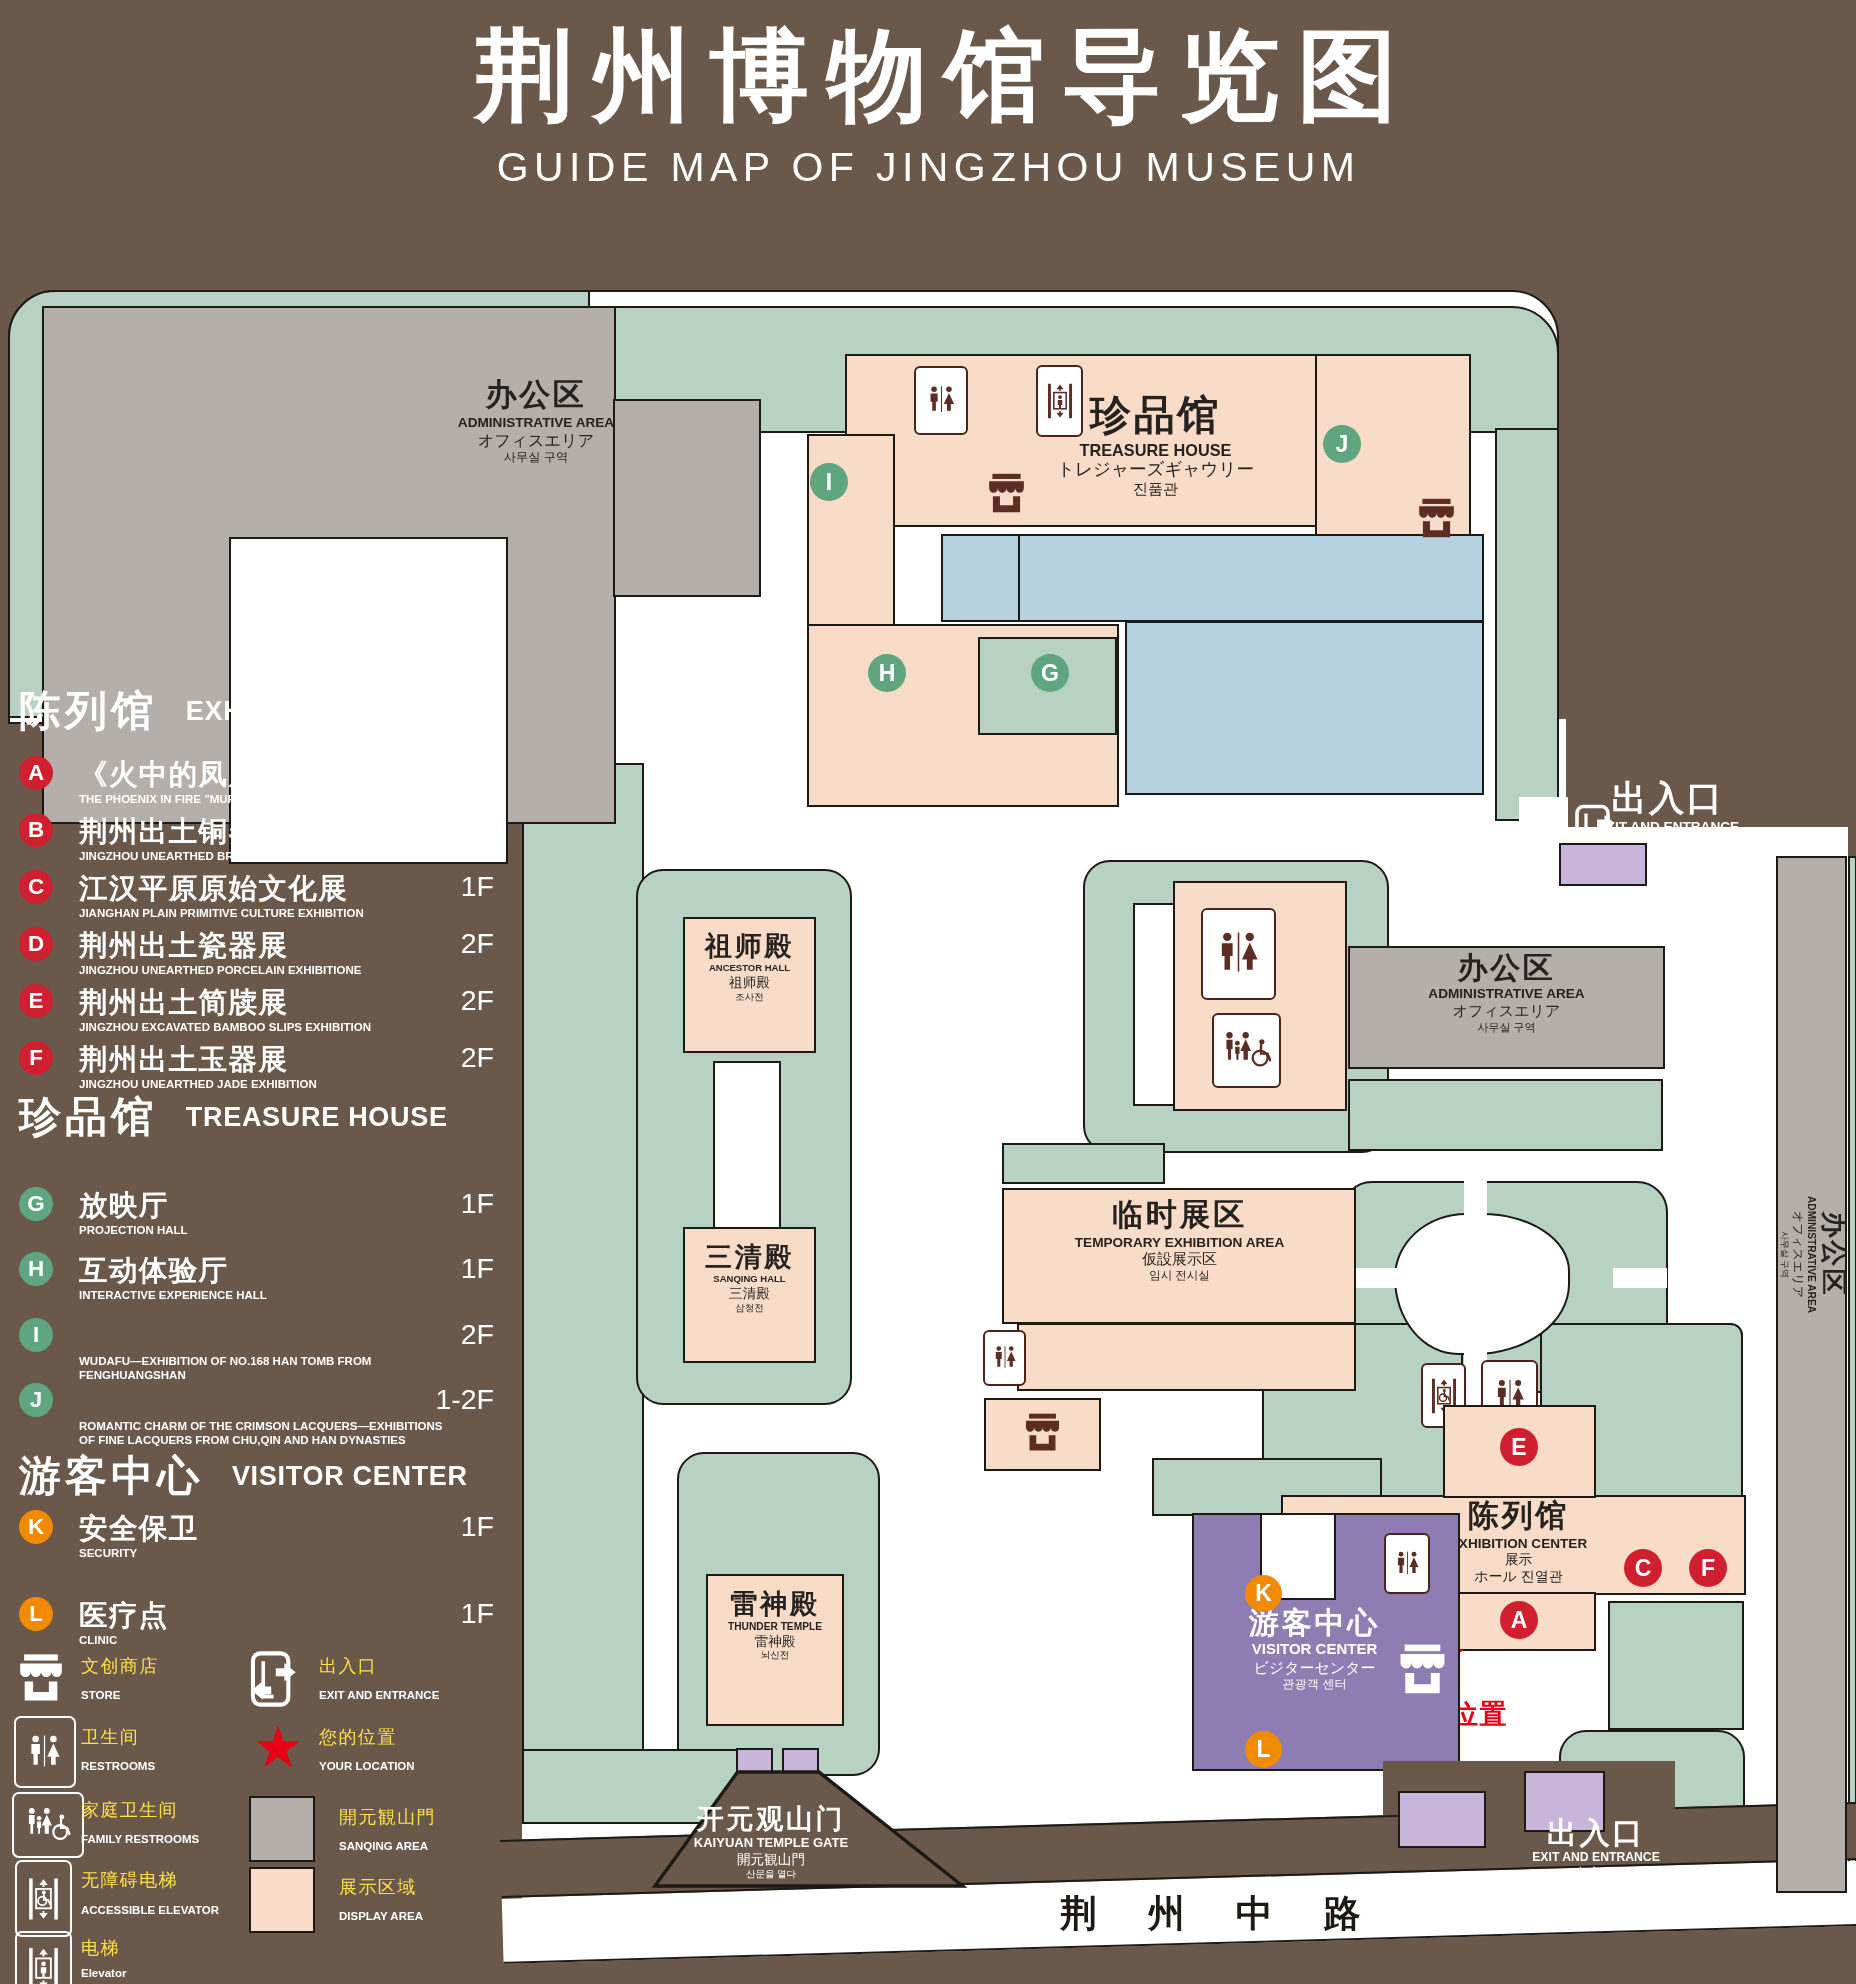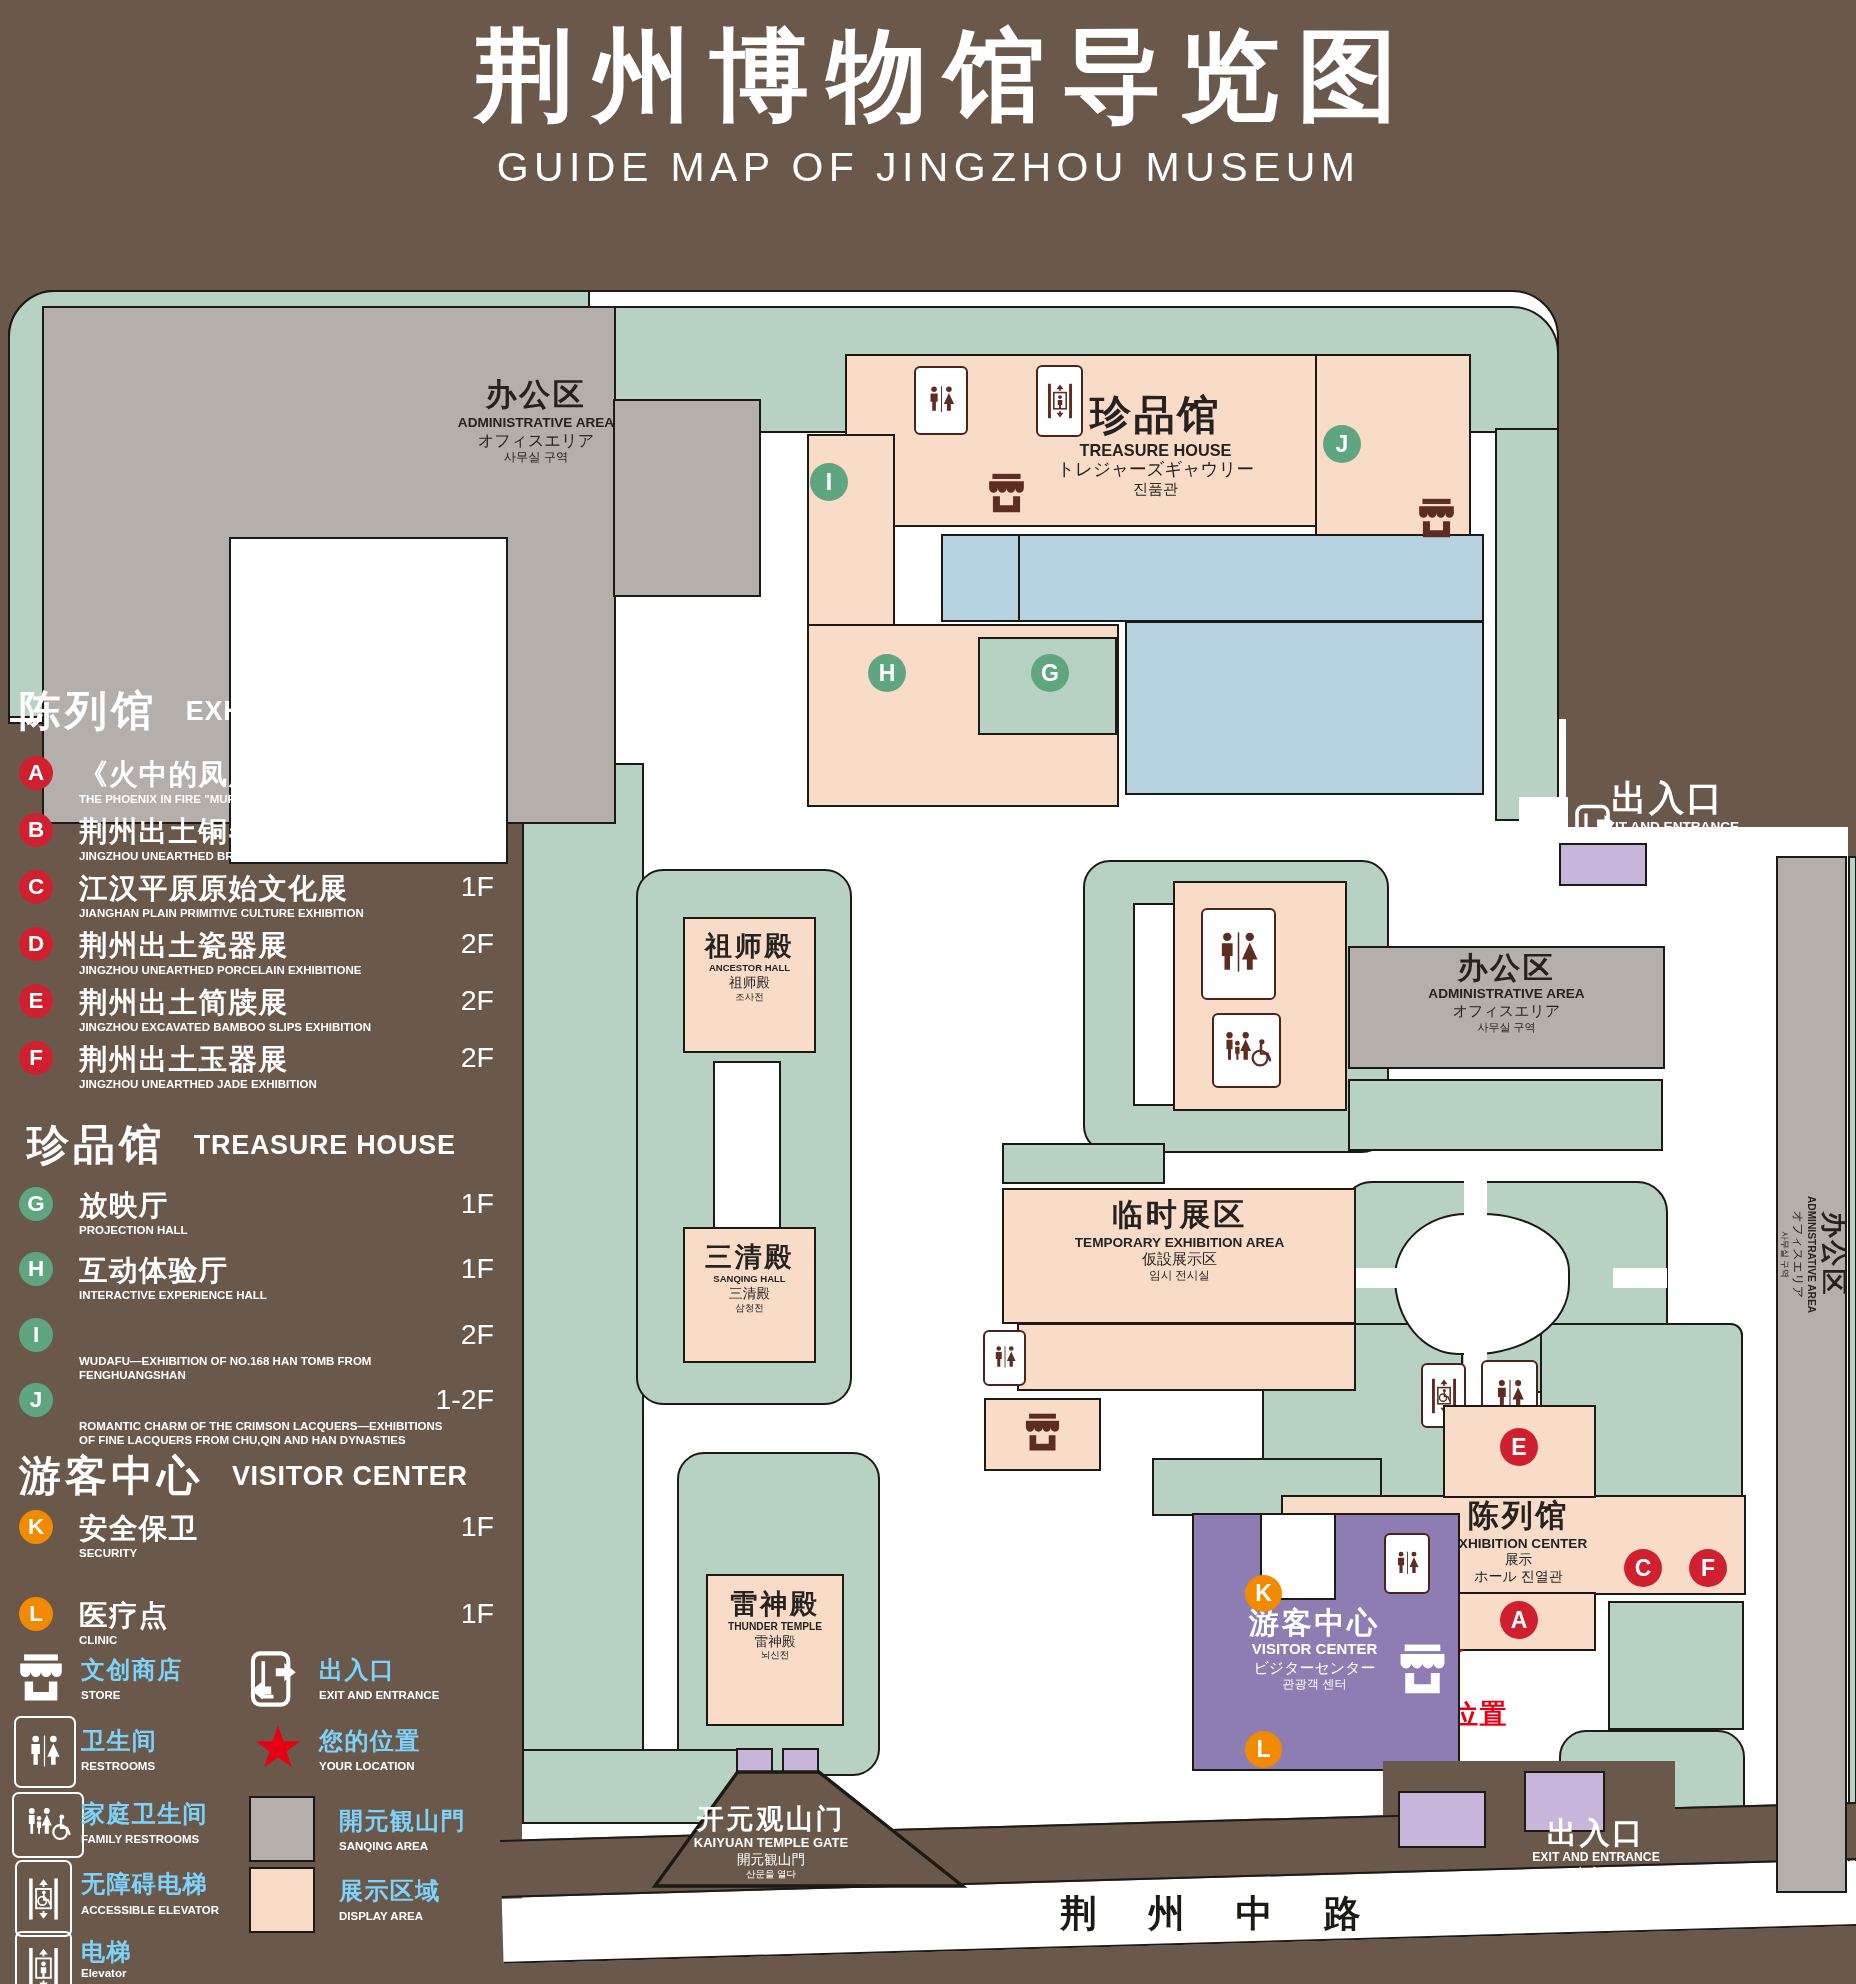--- a/index.html
+++ b/index.html
@@ -25,21 +25,21 @@
   .title-en{position:absolute;left:0;top:144px;width:100%;text-align:center;color:#fff;
             font-size:41px;letter-spacing:5.4px;font-weight:500;}
   .sec{position:absolute;left:19px;color:#fff;white-space:nowrap;}
   .sec .z{font-size:42px;font-weight:bold;letter-spacing:4.1px;display:inline-block;vertical-align:baseline;}
   .sec .e{font-size:27px;font-weight:bold;margin-left:28.5px;display:inline-block;vertical-align:5.4px;letter-spacing:0.7px;}
   .li{position:absolute;left:19px;width:475px;height:62px;}
   .li .badge{left:0;top:-2.7px;width:34px;height:34px;font-size:22.4px;}
   .li-zh{position:absolute;left:60px;top:-2.7px;font-size:28.5px;color:#fff;font-weight:bold;letter-spacing:1.4px;white-space:nowrap;}
   .li-en{position:absolute;left:60px;top:34px;font-size:11.5px;color:#fff;font-weight:bold;max-width:380px;line-height:1.2;}
   .li-fl{position:absolute;right:0;top:-2.7px;font-size:28.5px;color:#fff;}
-  .lr-zh{position:absolute;font-size:24px;color:#7dd3fc;font-weight:bold;letter-spacing:1.4px;white-space:nowrap;}
+  .lr-zh{position:absolute;font-size:18px;color:#fde047;font-weight:normal;letter-spacing:1.4px;white-space:nowrap;}
   .lr-en{position:absolute;font-size:11.5px;color:#fff;font-weight:bold;white-space:nowrap;}
   .lsign{position:absolute;border:2.7px solid #fff;border-radius:6.8px;display:flex;align-items:center;justify-content:center;color:#fff;}
   .star{color:#e60012;position:absolute;line-height:1;}
   .rot{transform:rotate(90deg);}
 </style>
 </head>
 <body>
 
 <svg width="0" height="0" style="position:absolute">
 <defs>
@@ -377,21 +377,21 @@
   <div class="li-en">JINGZHOU EXCAVATED BAMBOO SLIPS EXHIBITION</div>
   <div class="li-fl">2F</div>
 </div>
 <div class="li" style="top:1044px;">
   <div class="badge bdg-red">F</div>
   <div class="li-zh">荆州出土玉器展</div>
   <div class="li-en">JINGZHOU UNEARTHED JADE EXHIBITION</div>
   <div class="li-fl">2F</div>
 </div>
 
-<div class="sec" style="top:1117px;margin-left:8px;">
+<div class="sec" style="top:1089px;">
   <span class="z">珍品馆</span><span class="e">TREASURE HOUSE</span>
 </div>
 <div class="li" style="top:1190px;">
   <div class="badge bdg-grn">G</div>
   <div class="li-zh">放映厅</div>
   <div class="li-en">PROJECTION HALL</div>
   <div class="li-fl">1F</div>
 </div>
 <div class="li" style="top:1255px;">
   <div class="badge bdg-grn">H</div>

